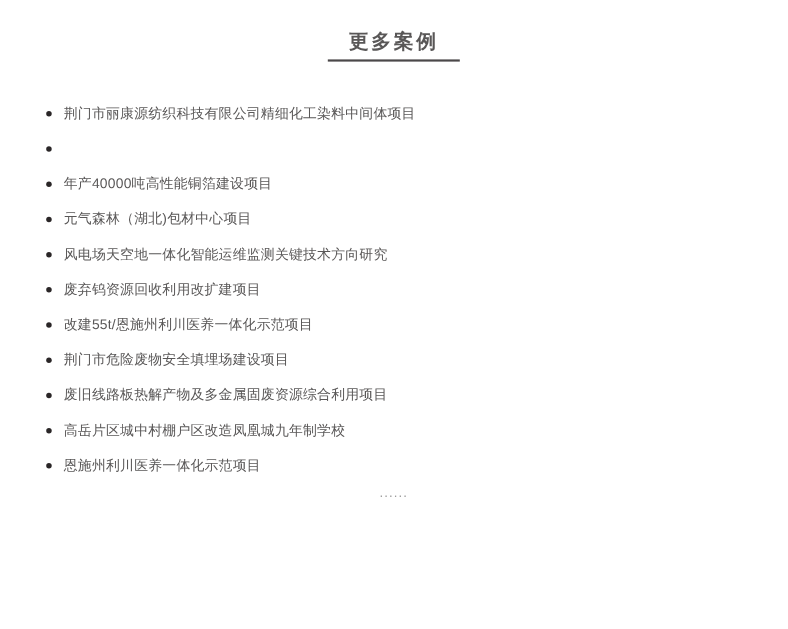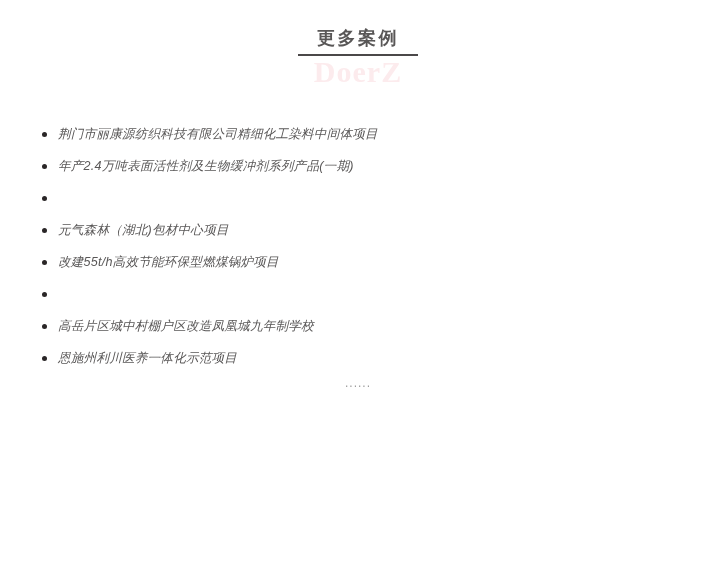--- a/index.html
+++ b/index.html
@@ -54,21 +54,20 @@
     font-size: 30px;
     line-height: 30px;
     color: var(--watermark);
     letter-spacing: 1px;
     user-select: none;
   }
   .case-list {
     list-style: none;
     margin: 31px 0 0 0;
     padding: 0 20px 0 42px;
-    font-style: italic;
   }
   .case-item {
     height: 32px;
     display: flex;
     align-items: center;
     font-size: 12.6px;
     color: var(--text);
     cursor: pointer;
     white-space: nowrap;
   }
@@ -92,45 +91,57 @@
   }
 </style>
 </head>
 <body>
 
 <div class="page">
 
   <div class="header">
     <h2 class="title">更多案例</h2>
     <div class="underline"></div>
-    <div class="watermark">DoerZ</div>
   </div>
 
   <ul class="case-list">
     <li class="case-item">
       <span class="bullet"></span>
       <span class="case-text">荆门市丽康源纺织科技有限公司精细化工染料中间体项目</span>
     </li>
     <li class="case-item">
       <span class="bullet"></span>
-      <span class="case-text">年产2.4万吨表面活性剂及生物缓冲剂系列产品(一期)</span>
     </li>
     <li class="case-item">
       <span class="bullet"></span>
+      <span class="case-text">年产40000吨高性能铜箔建设项目</span>
     </li>
     <li class="case-item">
       <span class="bullet"></span>
       <span class="case-text">元气森林（湖北)包材中心项目</span>
     </li>
     <li class="case-item">
       <span class="bullet"></span>
-      <span class="case-text">改建55t/h高效节能环保型燃煤锅炉项目</span>
+      <span class="case-text">风电场天空地一体化智能运维监测关键技术方向研究</span>
     </li>
     <li class="case-item">
       <span class="bullet"></span>
+      <span class="case-text">废弃钨资源回收利用改扩建项目</span>
+    </li>
+    <li class="case-item">
+      <span class="bullet"></span>
+      <span class="case-text">改建55t/恩施州利川医养一体化示范项目</span>
+    </li>
+    <li class="case-item">
+      <span class="bullet"></span>
+      <span class="case-text">荆门市危险废物安全填埋场建设项目</span>
+    </li>
+    <li class="case-item">
+      <span class="bullet"></span>
+      <span class="case-text">废旧线路板热解产物及多金属固废资源综合利用项目</span>
     </li>
     <li class="case-item">
       <span class="bullet"></span>
       <span class="case-text">高岳片区城中村棚户区改造凤凰城九年制学校</span>
     </li>
     <li class="case-item">
       <span class="bullet"></span>
       <span class="case-text">恩施州利川医养一体化示范项目</span>
     </li>
   </ul>

